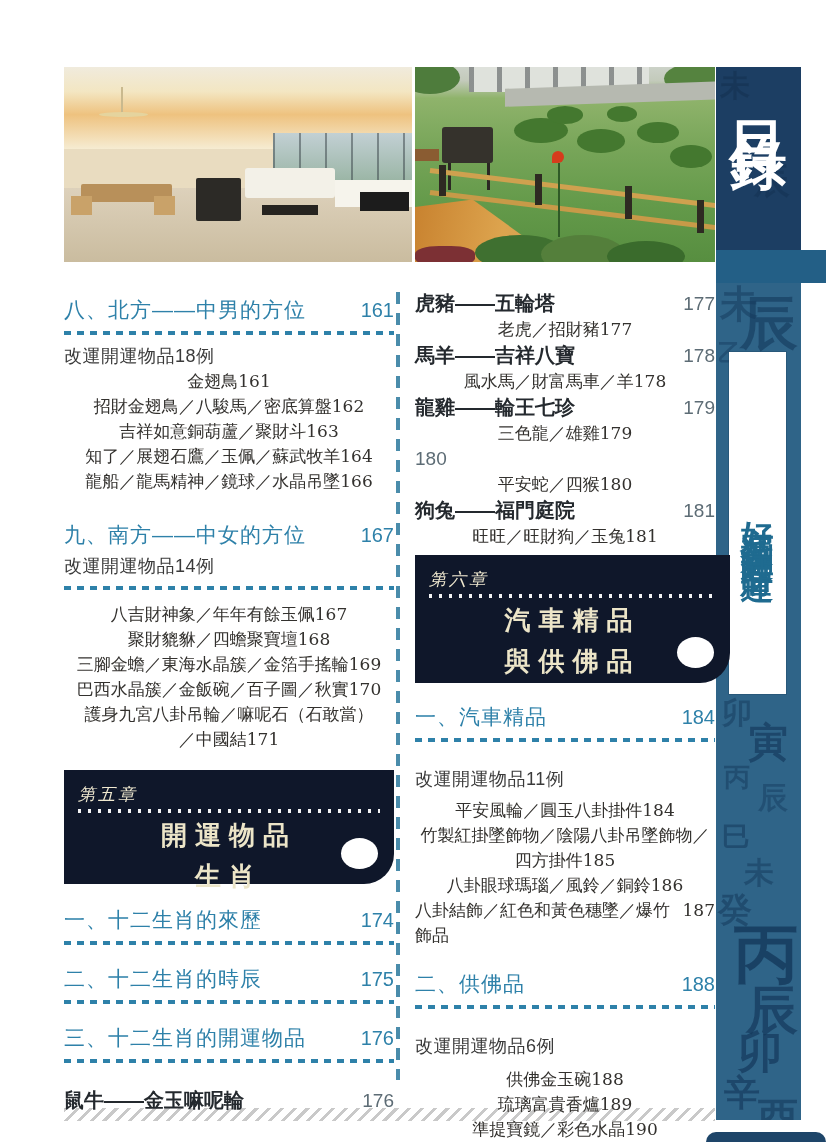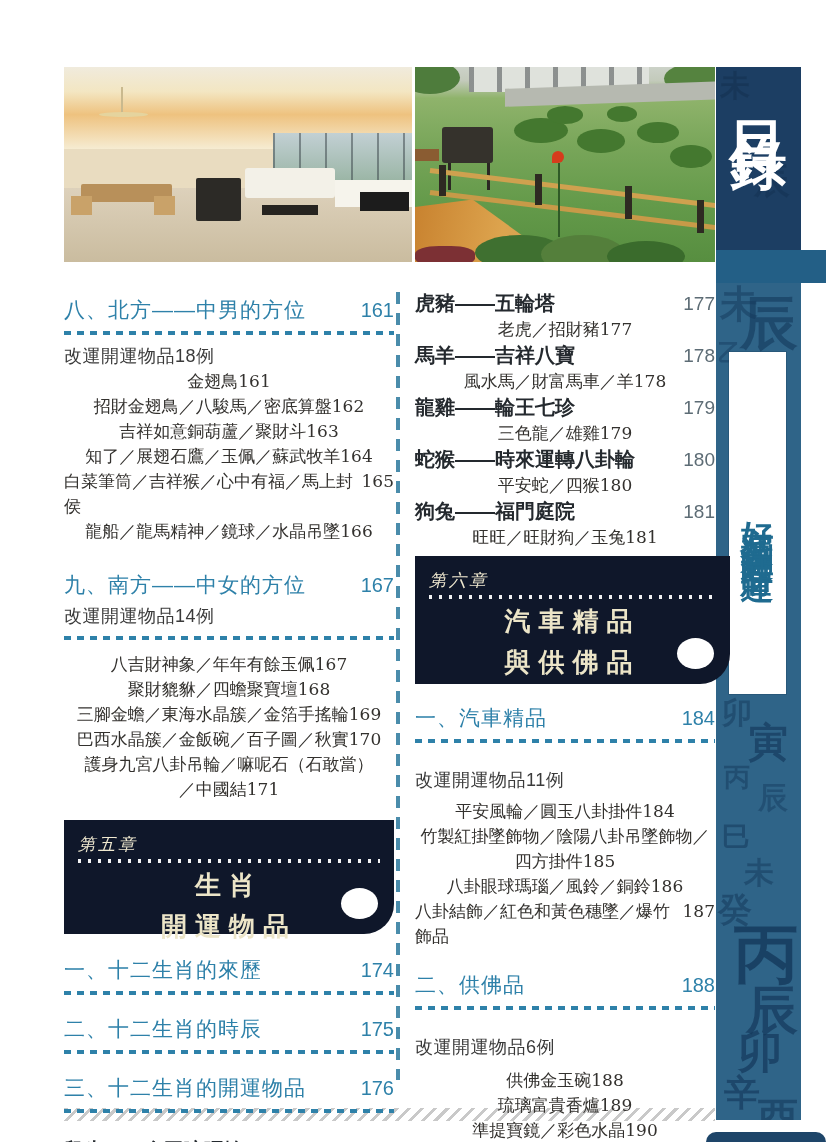--- a/index.html
+++ b/index.html
@@ -227,24 +227,20 @@
     </div>
     <div class="row i">
       <span class="t">吉祥如意銅葫蘆／聚財斗</span>
       <span class="p">163</span>
     </div>
     <div class="row i">
       <span class="t">知了／展翅石鷹／玉佩／蘇武牧羊</span>
       <span class="p">164</span>
     </div>
     <div class="row i">
-      <span class="t">白菜筆筒／吉祥猴／心中有福／馬上封侯</span>
-      <span class="p">165</span>
-    </div>
-    <div class="row i">
       <span class="t">龍船／龍馬精神／鏡球／水晶吊墜</span>
       <span class="p">166</span>
     </div>
 
     <div class="row h mt27">
       <span class="t">九、南方——中女的方位</span>
       <span class="p">167</span>
     </div>
     <div class="s-row mt4">改運開運物品14例</div>
     <div class="dash"></div>
@@ -268,22 +264,22 @@
       <span class="t">護身九宮八卦吊輪／嘛呢石（石敢當）</span>
     </div>
     <div class="row i">
       <span class="t">／中國結</span>
       <span class="p">171</span>
     </div>
 
     <div class="banner banner5">
       <div class="lbl">第五章</div>
       <div class="dots"></div>
+      <div class="big">開運物品</div>
       <div class="big">生肖</div>
-      <div class="big">開運物品</div>
       <div class="circle"></div>
     </div>
 
     <div class="row h mt22">
       <span class="t">一、十二生肖的來歷</span>
       <span class="p">174</span>
     </div>
     <div class="dash"></div>
     <div class="row h mt20">
       <span class="t">二、十二生肖的時辰</span>
@@ -321,21 +317,20 @@
     </div>
     <div class="row b">
       <span class="t">龍雞——輪王七珍</span>
       <span class="p">179</span>
     </div>
     <div class="row i">
       <span class="t">三色龍／雄雞</span>
       <span class="p">179</span>
     </div>
     <div class="row b">
-      <span class="t">蛇猴——時來運轉八卦輪</span>
       <span class="p">180</span>
     </div>
     <div class="row i">
       <span class="t">平安蛇／四猴</span>
       <span class="p">180</span>
     </div>
     <div class="row b">
       <span class="t">狗兔——福門庭院</span>
       <span class="p">181</span>
     </div>

